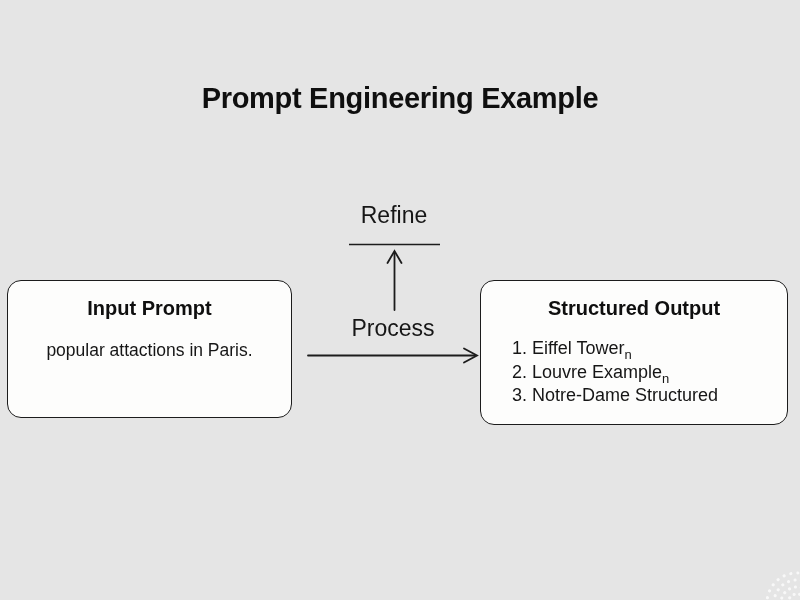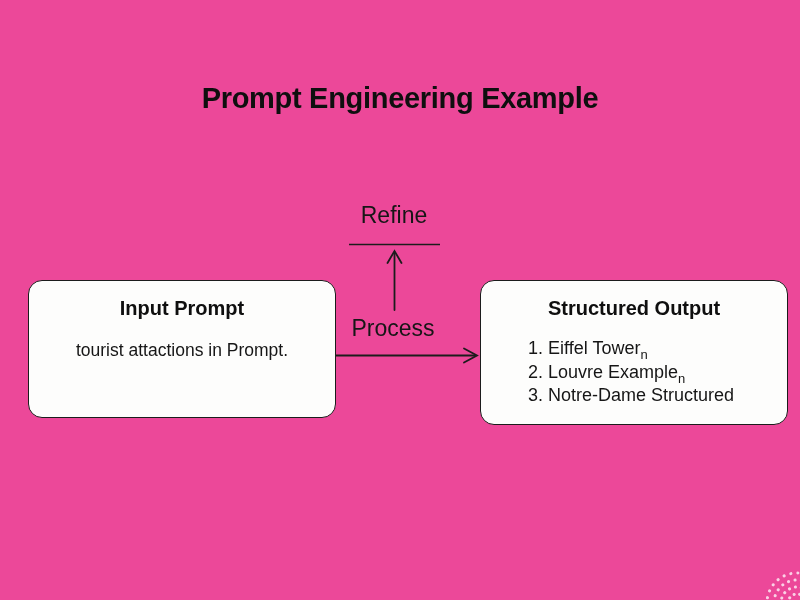--- a/index.html
+++ b/index.html
@@ -4,21 +4,21 @@
 <style>
   html, body { margin: 0; padding: 0; }
   body {
     font-family: "Liberation Sans", sans-serif;
     color: #111111;
   }
   .stage {
     position: relative;
     width: 800px;
     height: 600px;
-    background: #ec4899;
+    background: #e5e5e5;
     overflow: hidden;
   }
   .title {
     position: absolute;
     top: 82px;
     left: 0;
     width: 800px;
     margin: 0;
     text-align: center;
     font-size: 29px;
@@ -53,21 +53,21 @@
     left: 8px;
     top: 9px;
     width: 100%;
     height: 100%;
     box-sizing: border-box;
     border: 1.6px solid #1c1c1c;
     border-radius: 14px;
     background: transparent;
     z-index: -1;
   }
-  .input-card  { left: 28px;  top: 280px; width: 308px; height: 138px; }
+  .input-card  { left: 7px;  top: 280px; width: 285px; height: 138px; }
   .output-card { left: 480px; top: 280px; width: 308px; height: 145px; }
 
   .card-heading {
     margin-top: 16px;
     text-align: center;
     font-size: 20px;
     font-weight: 700;
     line-height: 23px;
     color: #0f0f0f;
   }
@@ -75,21 +75,21 @@
     margin-top: 18px;
     text-align: center;
     font-size: 17.5px;
     line-height: 25px;
     color: #161616;
   }
   .card-body .line { display: block; }
 
   .out-list {
     margin-top: 17px;
-    padding-left: 47px;
+    padding-left: 31px;
     font-size: 18px;
     line-height: 23.5px;
     color: #161616;
   }
   .out-item .num { margin-right: 5px; }
   .out-item sub { font-size: 13px; line-height: 0; }
 
   .watermark {
     position: absolute;
     right: -37px;
@@ -121,21 +121,21 @@
     </g>
   </svg>
 
   <div class="flow-label refine-label">Refine</div>
 
   <div class="flow-label process-label">Process</div>
 
   <div class="card input-card">
     <div class="card-heading">Input Prompt</div>
     <div class="card-body">
-      <span class="line">tourist attactions in Prompt.</span>
+      <span class="line">popular attactions in Paris.</span>
     </div>
   </div>
 
   <div class="card output-card">
     <div class="card-heading">Structured Output</div>
     <div class="out-list">
       <div class="out-item">
         <span class="num">1.</span><span>Eiffel Tower</span><sub>n</sub>
       </div>
       <div class="out-item">

